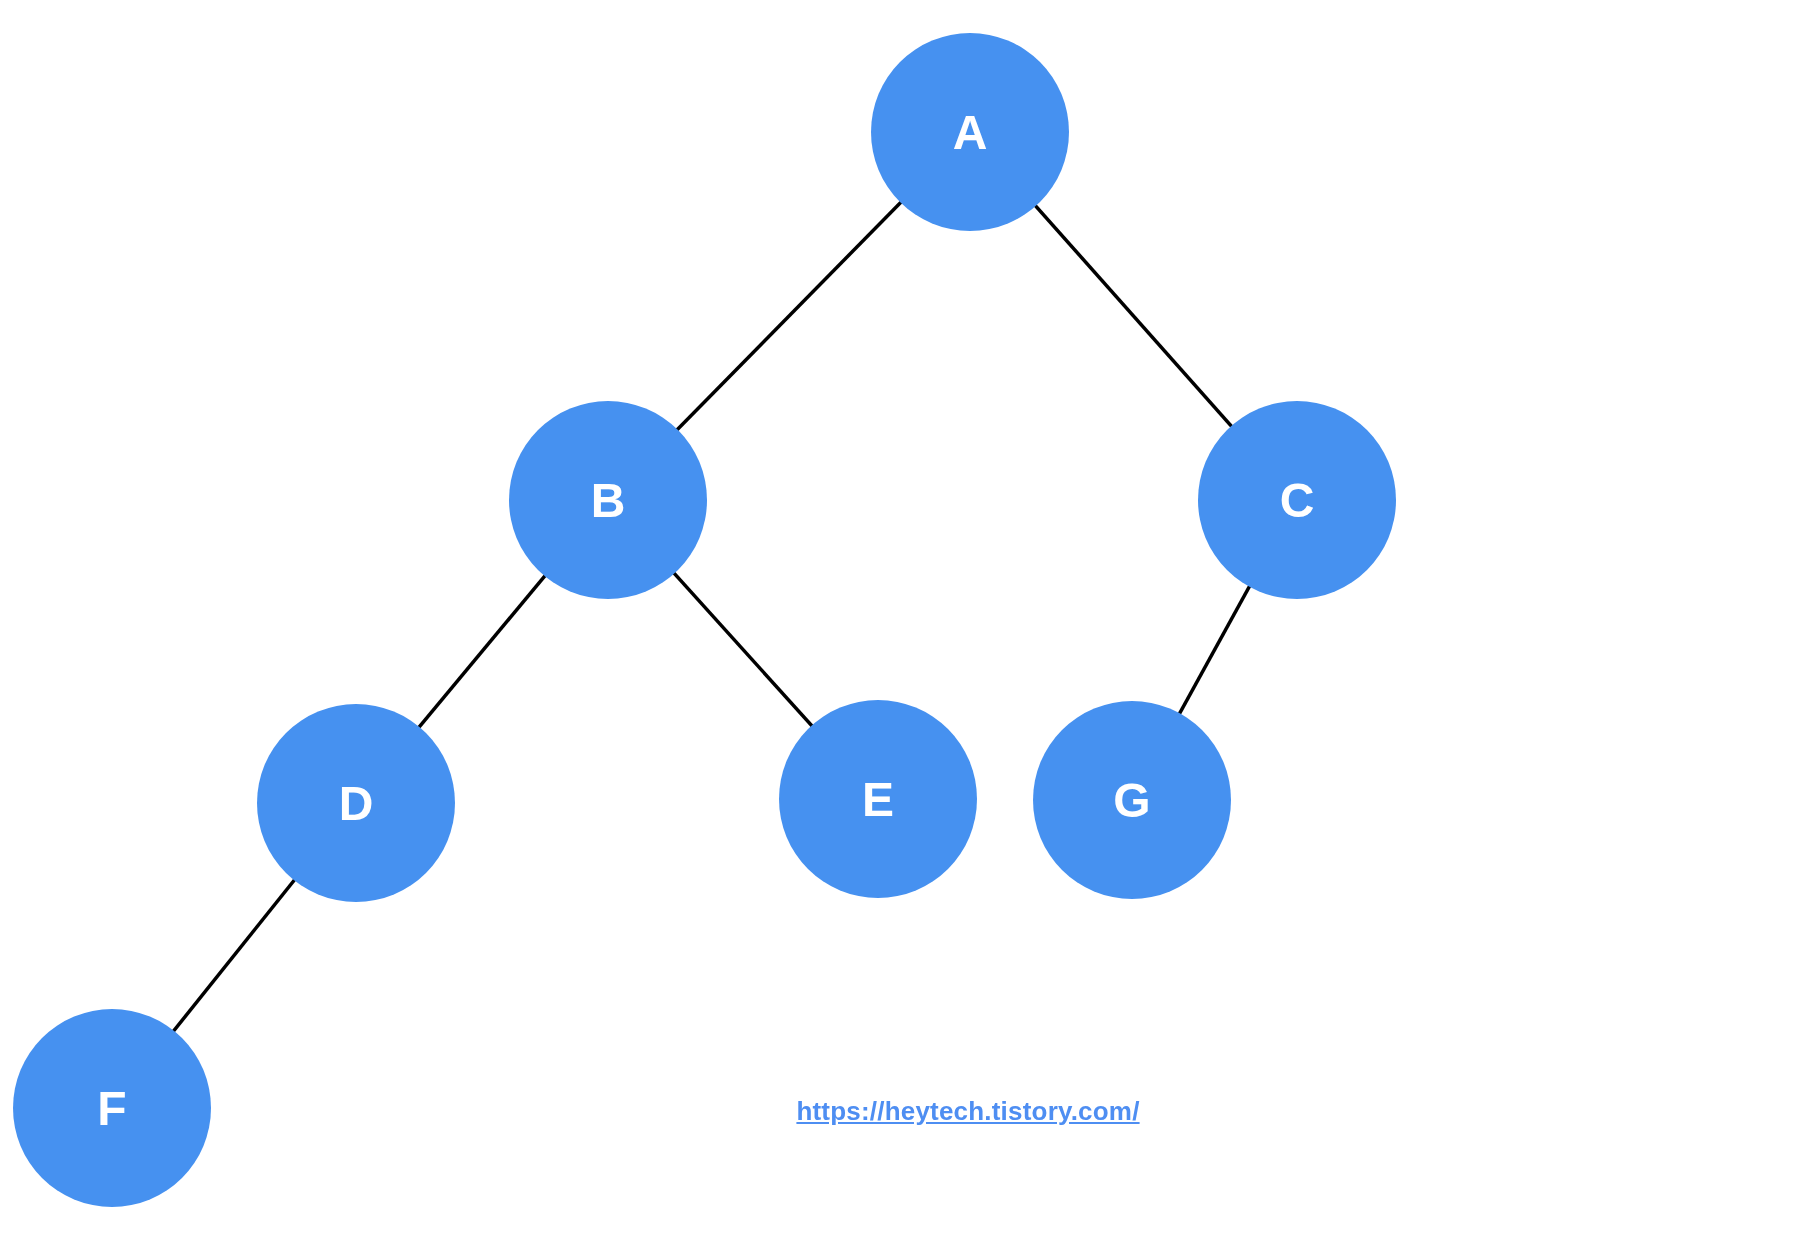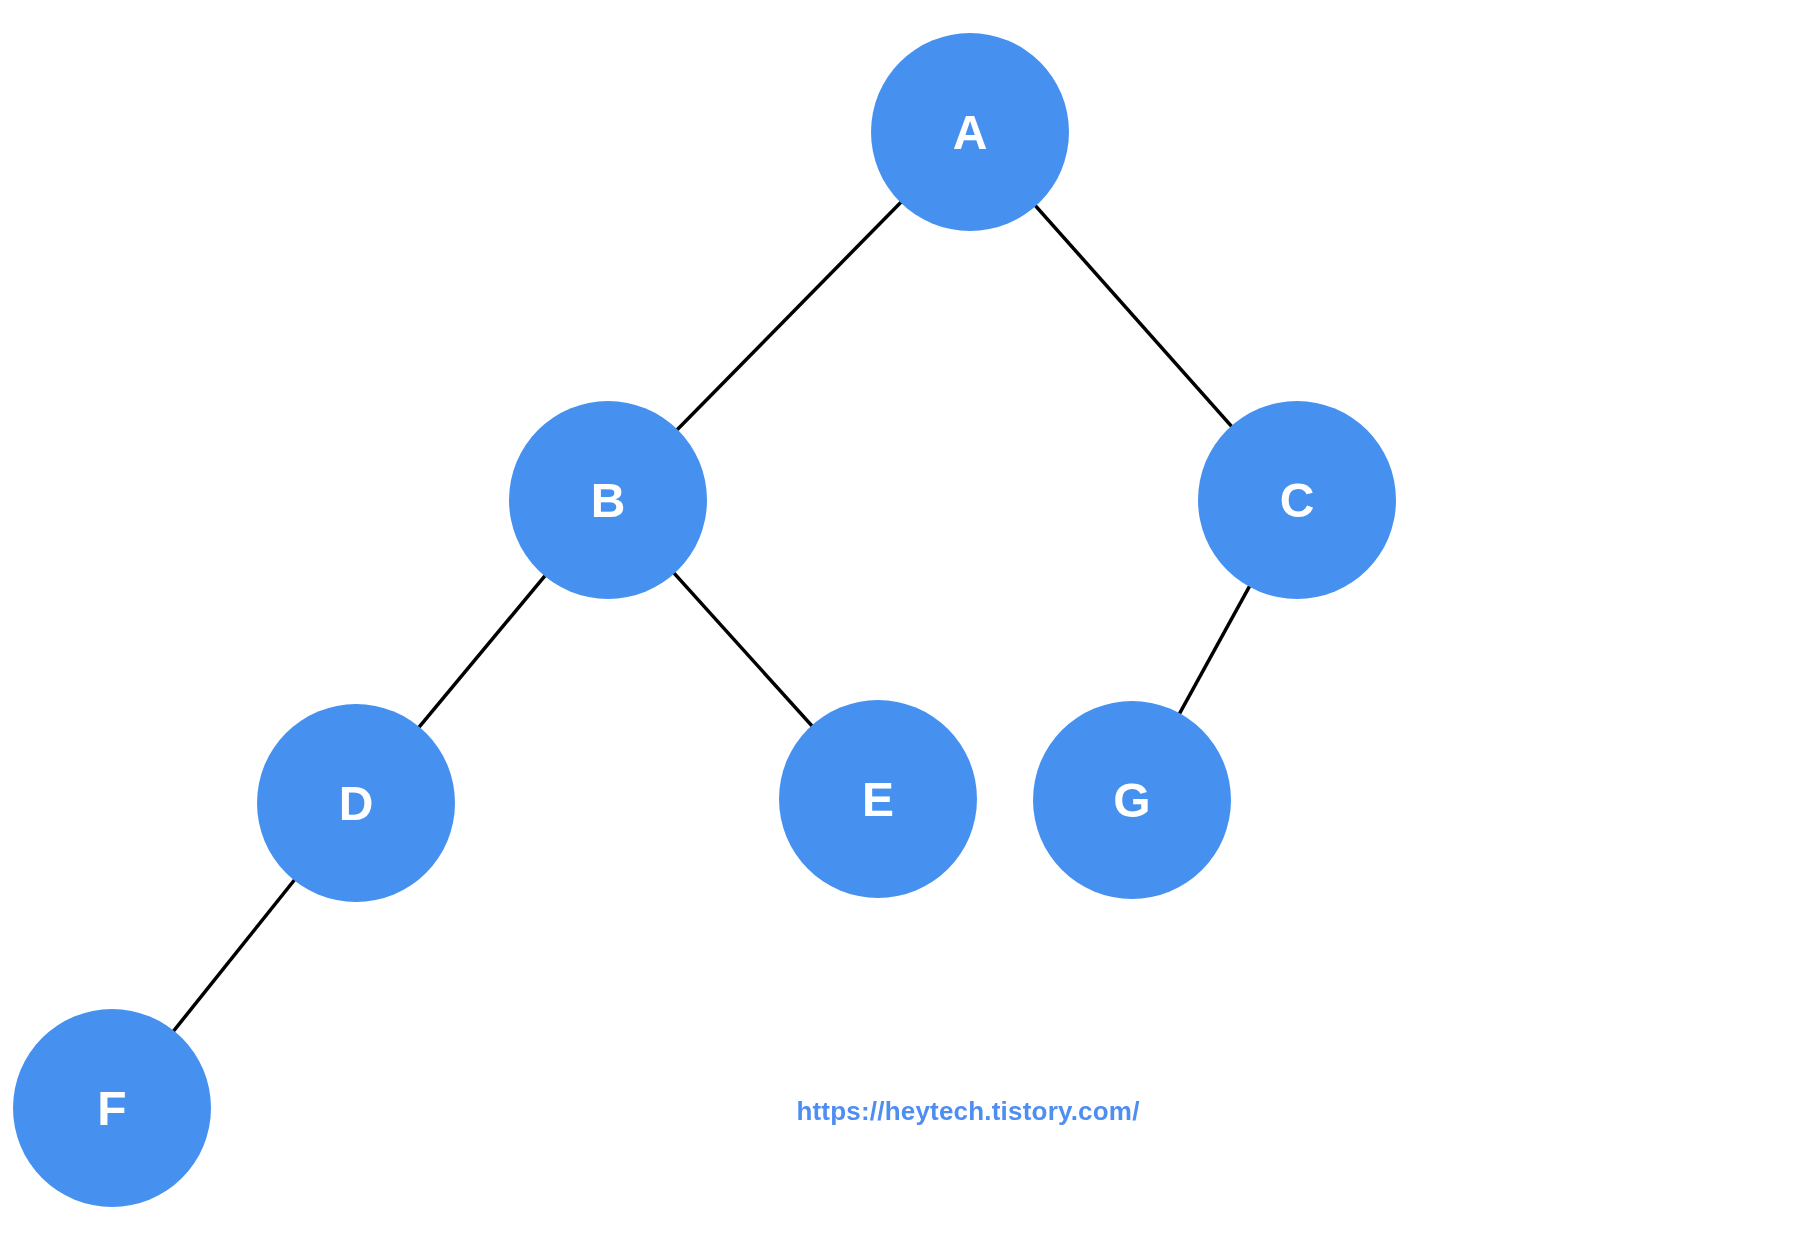--- a/index.html
+++ b/index.html
@@ -68,13 +68,13 @@
     <g>
       <circle cx="1132" cy="800" r="99" fill="#4691f0"></circle>
       <text x="1132" y="800" dy="0.36em" text-anchor="middle" fill="#ffffff">G</text>
     </g>
     <g>
       <circle cx="112" cy="1108" r="99" fill="#4691f0"></circle>
       <text x="112" y="1108" dy="0.36em" text-anchor="middle" fill="#ffffff">F</text>
     </g>
   </svg>
 
-<div id="caption" style="color: rgb(78, 142, 242);">https://heytech.tistory.com/</div>
+<div id="caption" style="color: rgb(78, 142, 242); text-decoration: underline;">https://heytech.tistory.com/</div>
 
 </body></html>

